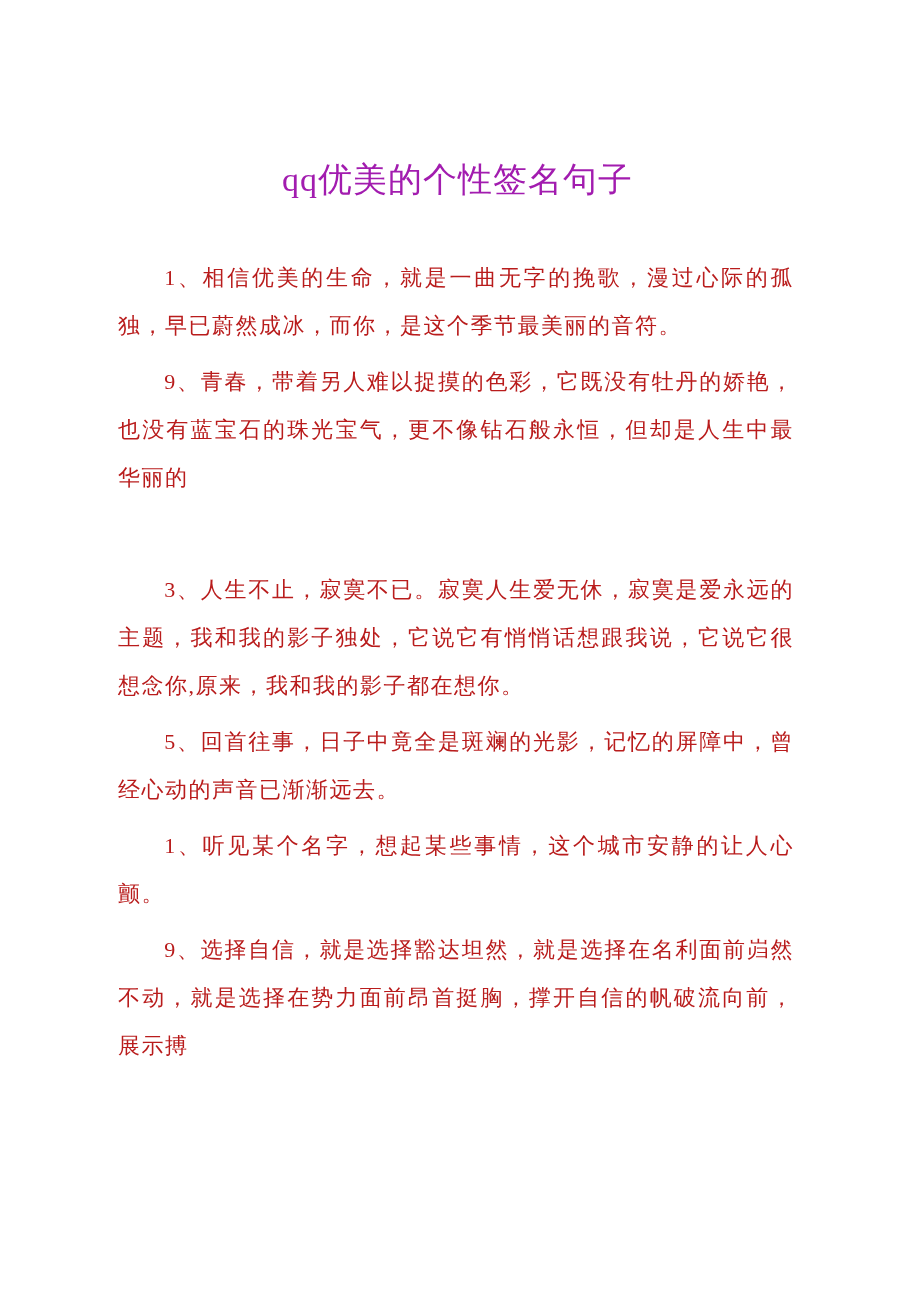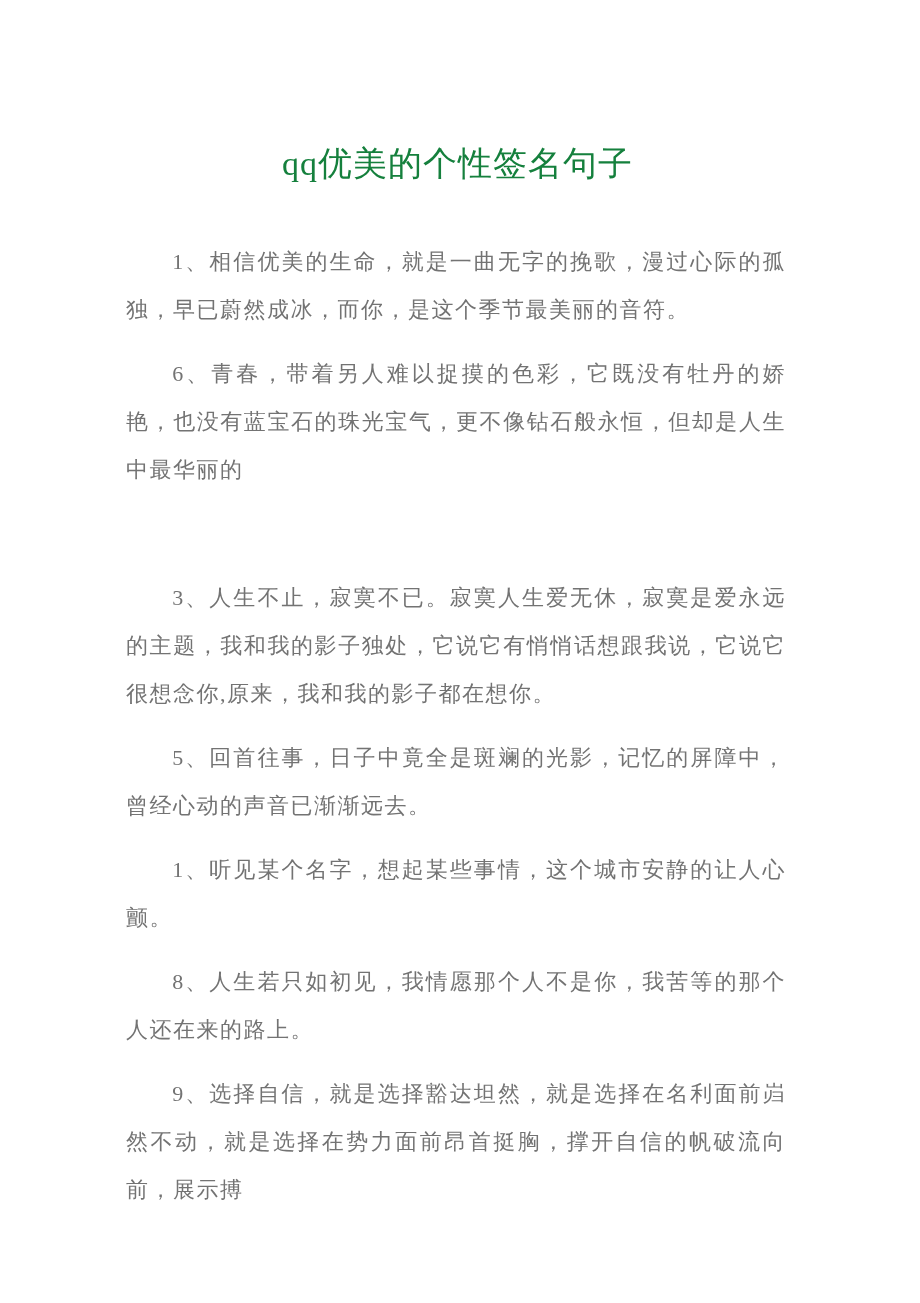--- a/index.html
+++ b/index.html
@@ -13,55 +13,54 @@
     height: 1303px;
     margin: 0 auto;
     background: #ffffff;
     color: #1f1f1f;
     font-family: "Liberation Serif", "DejaVu Serif", serif;
     overflow: hidden;
     box-sizing: border-box;
     padding: 142px 115px 0 110px;
   }
   .doc-title {
-    margin: 0 0 52px 0;
+    margin: 16px 0 52px 0;
     font-size: 34px;
     font-weight: 400;
     line-height: 44px;
     text-align: center;
     letter-spacing: 1px;
-    color: #15803d;
+    color: #a21caf;
   }
   .doc-body {
     width: 692px;
   }
   .para {
-    margin: 16px;
+    margin: 8px;
     font-size: 22px;
     line-height: 48px;
     letter-spacing: 1.5px;
     text-align: justify;
     text-justify: inter-character;
     text-indent: 2.1em;
-    color: #737373;
+    color: #b91c1c;
     word-break: break-all;
   }
   .para.blank {
     height: 48px;
     text-indent: 0;
   }
 </style>
 </head>
 <body>
 
 <div class="page">
   <h1 class="doc-title">qq优美的个性签名句子</h1>
   <div class="doc-body">
       <p class="para">1、相信优美的生命，就是一曲无字的挽歌，漫过心际的孤独，早已蔚然成冰，而你，是这个季节最美丽的音符。</p>
-      <p class="para">6、青春，带着另人难以捉摸的色彩，它既没有牡丹的娇艳，也没有蓝宝石的珠光宝气，更不像钻石般永恒，但却是人生中最华丽的</p>
+      <p class="para">9、青春，带着另人难以捉摸的色彩，它既没有牡丹的娇艳，也没有蓝宝石的珠光宝气，更不像钻石般永恒，但却是人生中最华丽的</p>
       <p class="para blank"></p>
       <p class="para">3、人生不止，寂寞不已。寂寞人生爱无休，寂寞是爱永远的主题，我和我的影子独处，它说它有悄悄话想跟我说，它说它很想念你,原来，我和我的影子都在想你。</p>
       <p class="para">5、回首往事，日子中竟全是斑斓的光影，记忆的屏障中，曾经心动的声音已渐渐远去。</p>
       <p class="para">1、听见某个名字，想起某些事情，这个城市安静的让人心颤。</p>
-      <p class="para">8、人生若只如初见，我情愿那个人不是你，我苦等的那个人还在来的路上。</p>
       <p class="para">9、选择自信，就是选择豁达坦然，就是选择在名利面前岿然不动，就是选择在势力面前昂首挺胸，撑开自信的帆破流向前，展示搏</p>
     </div>
 </div>
 
 </body></html>

